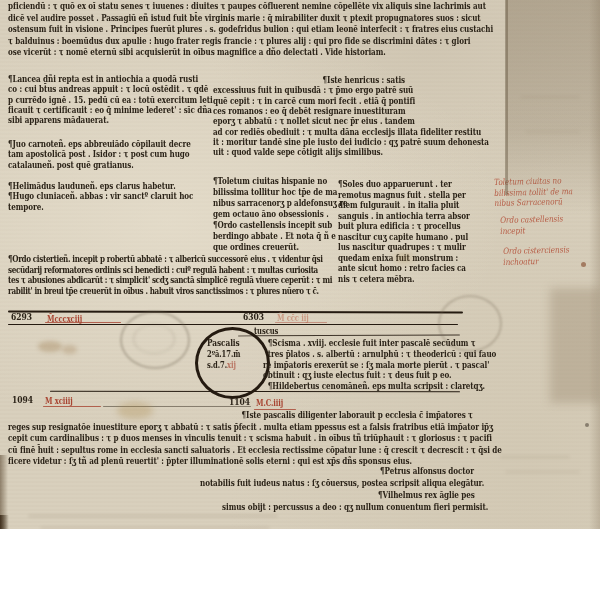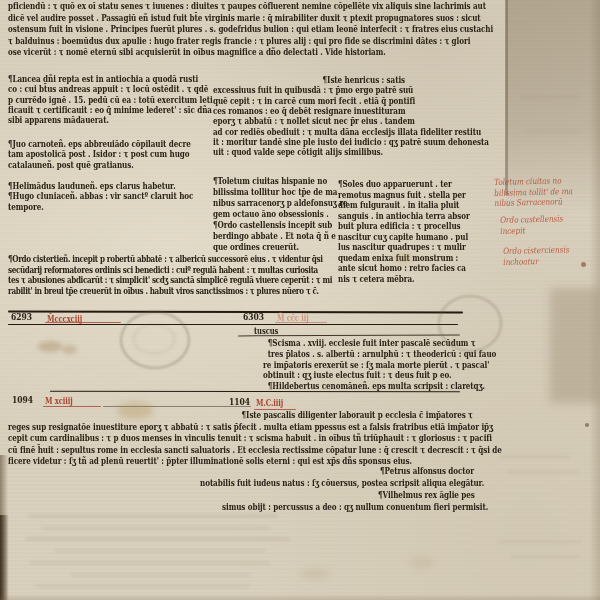--- a/index.html
+++ b/index.html
@@ -1,17 +1,17 @@
 <!DOCTYPE html>
 <html><head>
 <meta charset="utf-8">
 <style>
   html,body{margin:0;padding:0;}
   .page{
-    position:relative;width:600px;height:600px;overflow:hidden;
+    position:relative;width:600px;height:529px;overflow:hidden;
     font-family:"DejaVu Serif",serif;
     background:
       radial-gradient(ellipse 480px 300px at 28% 42%, rgba(240,233,216,.45), transparent 70%),
       radial-gradient(ellipse 420px 520px at 88% 88%, rgba(199,188,164,.35), transparent 72%),
       radial-gradient(ellipse 320px 220px at 72% 8%, rgba(188,176,155,.30), transparent 70%),
       repeating-linear-gradient(0deg, rgba(255,255,255,.02) 0 2px, rgba(120,100,80,.02) 2px 4px),
       #d8cfbc;
   }
   .tx{
     position:absolute;font-weight:700;font-size:9px;line-height:10.3px;
@@ -141,20 +141,27 @@
   <div class="tx yearlbl" style="left:11px;top:312px;"><span>6293</span></div>
   <div class="tx red" style="left:47px;top:313.5px;font-size:8.5px;"><span>M̄cccxciij</span></div>
   <div class="redrule" style="left:45px;top:322px;width:76px;height:1.2px;"></div>
   <div class="tx yearlbl" style="left:243px;top:312px;"><span>6303</span></div>
   <div class="tx redfade" style="left:277px;top:313px;font-size:8.5px;"><span>M̄ cc̄c iij</span></div>
   <div class="redrule" style="left:275px;top:321.5px;width:52px;height:1.2px;opacity:.45;"></div>
   <div class="rule" style="left:8px;top:324px;width:450px;height:1.4px;"></div>
   <div class="tx" style="left:254px;top:326px;font-size:8.5px;"><span>tuscus</span></div>
   <div class="rule" style="left:238px;top:334.5px;width:222px;height:1.2px;opacity:.85;transform:rotate(-.2deg);"></div>
 
+  <div class="circle" style="left:195px;top:327px;width:69px;height:66px;">
+    <div class="tx" style="left:9px;top:8px;">
+      <div style="font-size:9px;">Pascalis</div>
+      <div>2ºā.17.m̄</div>
+      <div><span>s.d.7.</span><span class="red" style="opacity:.65;">xij</span></div>
+    </div>
+  </div>
 
   <div class="tx lh108" style="left:263px;top:338px;">
     <div class="ind-sc">¶Scisma . xviij. ecclesie fuit inter pascalē secūdum τ</div>
     <div class="ind-sc">tres p̄latos . s. albertū : arnulphū : τ theodericū : qui fauo</div>
     <div>re imp̄atoris erexerūt se : ſʒ mala morte pierūt . τ pascal'</div>
     <div>obtinuit : qʒ iuste electus fuit : τ deus fuit p eo.</div>
     <div class="ind-sc">¶Hildebertus cenomāneñ. eps multa scripsit : claretqʒ.</div>
   </div>
 
   <div class="rule" style="left:50px;top:390.5px;width:410px;height:1.4px;transform:rotate(.1deg);"></div>

